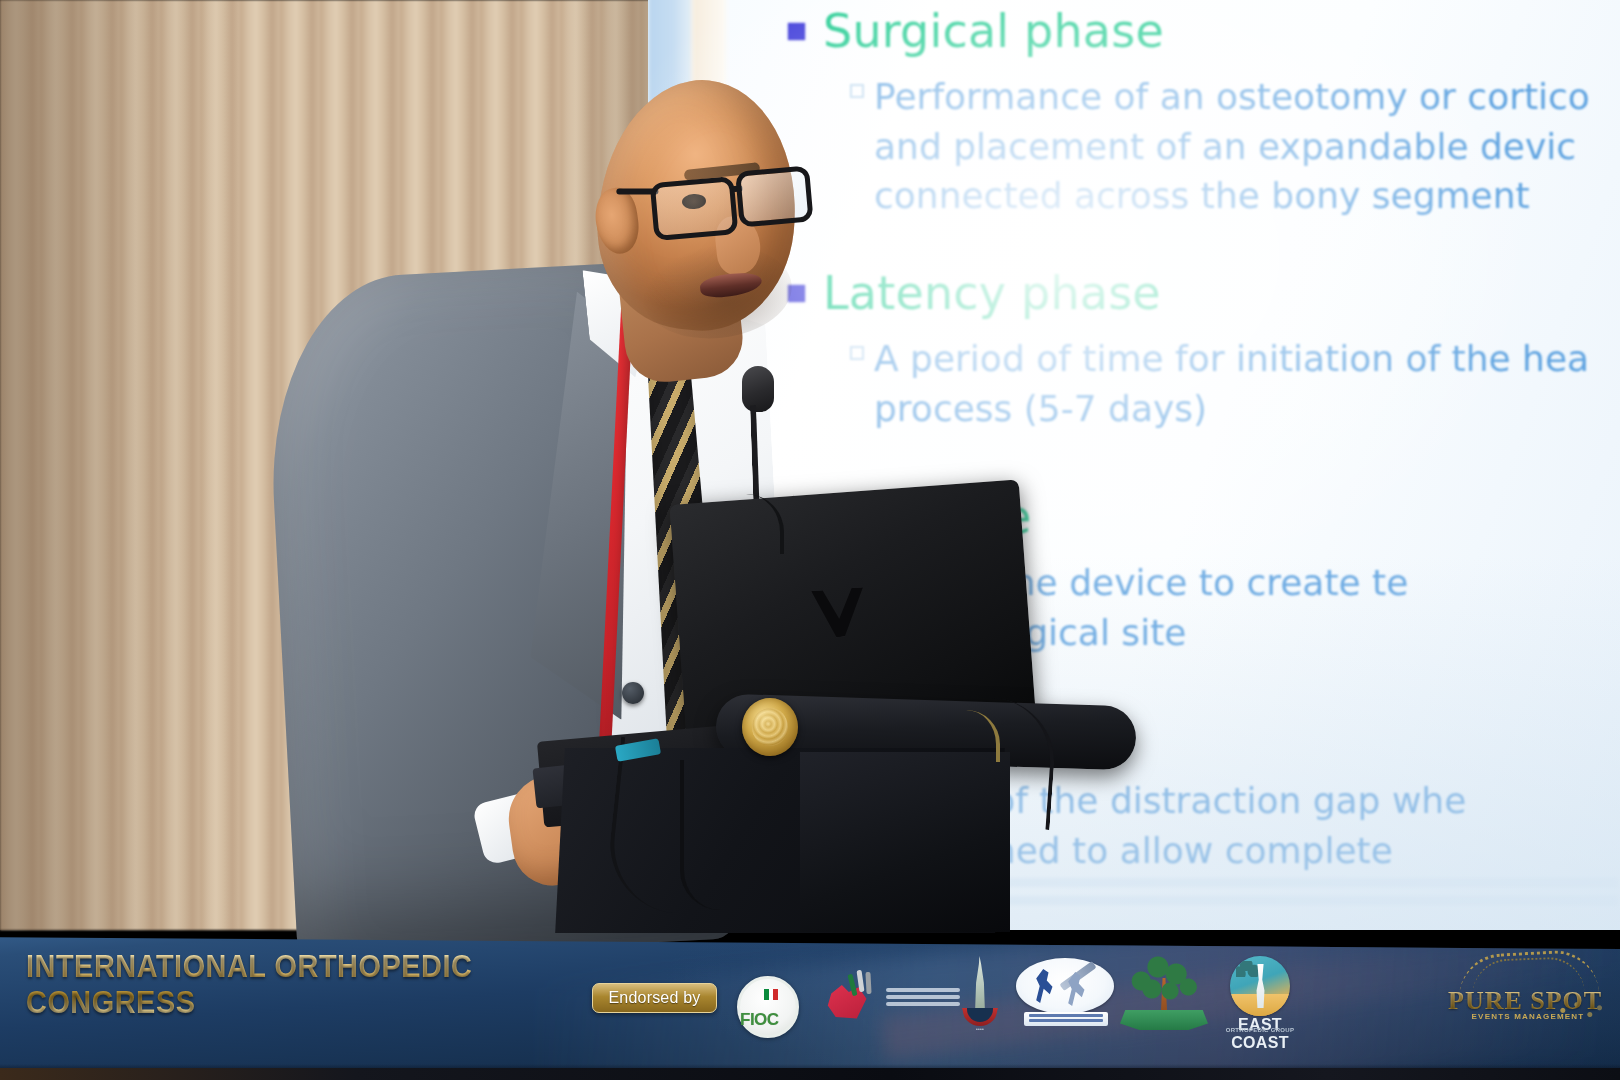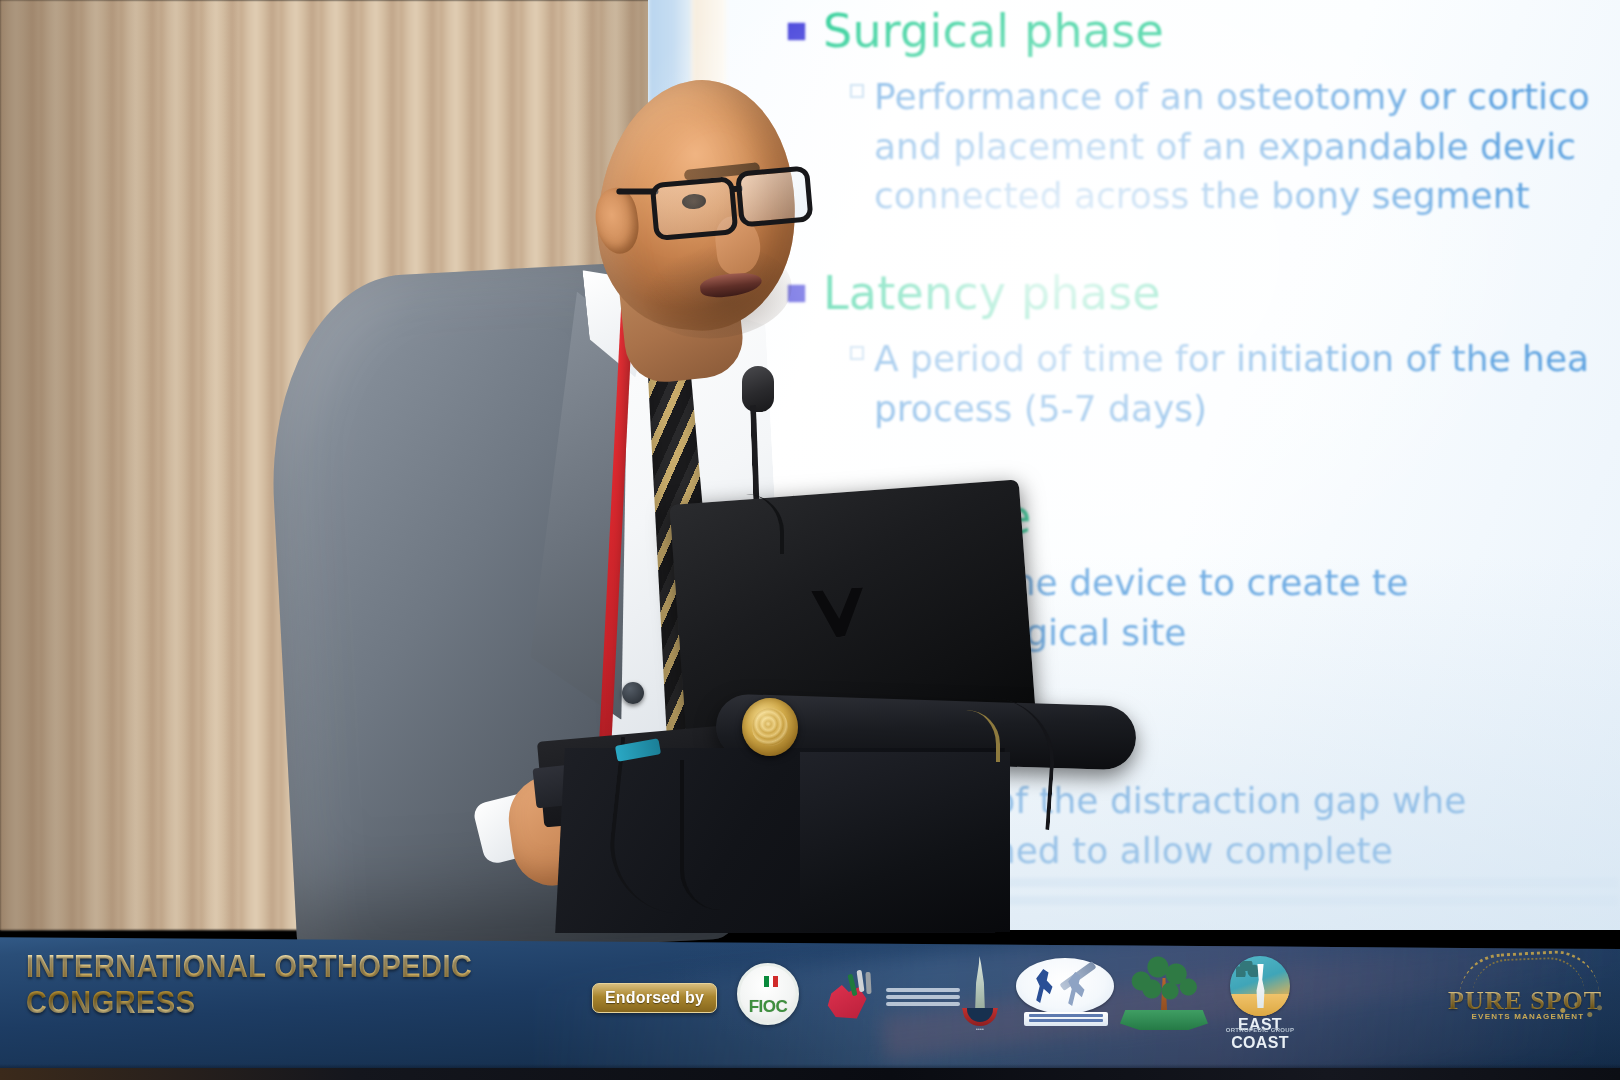--- a/index.html
+++ b/index.html
@@ -388,31 +388,31 @@
   
   .endorsed {
     position:absolute; left:592px; top:73px; width:125px; height:30px;
     border-radius:7px;
     background:linear-gradient(180deg,#d8bd7d 0%,#a9862f 45%,#87671d 100%);
     border:1.5px solid #e6d39a;
     display:flex; align-items:center; justify-content:center;
     box-shadow:0 2px 4px rgba(0,0,0,.4);
   }
   .endorsed span {
-    font-size:16px; font-weight:700; color:#fff; letter-spacing:.2px;
+    font-size:16px; font-weight:400; color:#fff; letter-spacing:.2px;
     text-shadow:0 1px 1px rgba(0,0,0,.45);
   }
 
   
   .logo-row { position:absolute; left:0; top:0; width:1620px; height:170px; }
   .logo { position:absolute; }
 
-  .fioc { left:737px; top:53px; width:62px; height:62px; border-radius:50%;
+  .fioc { left:737px; top:66px; width:62px; height:62px; border-radius:50%;
           background:radial-gradient(circle at 45% 35%, #ffffff 0%, #f2f4f3 60%, #d9ded9 100%);
-          border:3px solid #e9eeea; display:flex; align-items:flex-end; justify-content:center;
+          border:3px solid #e9eeea; display:flex; align-items:flex-end; 
           box-shadow:0 1px 4px rgba(0,0,0,.4); }
   .fioc-txt { font-size:17px; font-weight:700; color:#3f8f3f; letter-spacing:-.5px; margin-bottom:5px;
               text-shadow:0 0 1px rgba(0,0,0,.2); }
   .fioc-dot { position:absolute; left:24px; top:10px; width:14px; height:11px;
               background:linear-gradient(90deg,#0a8a3c 34%, #ffffff 34% 66%, #d02b2b 66%); }
 
   .hand-logo { left:820px; top:60px; width:62px; height:50px; }
   .hand-shape {
     position:absolute; left:6px; top:12px; width:44px; height:38px;
     background:linear-gradient(150deg,#e0324f,#b81f3a);

